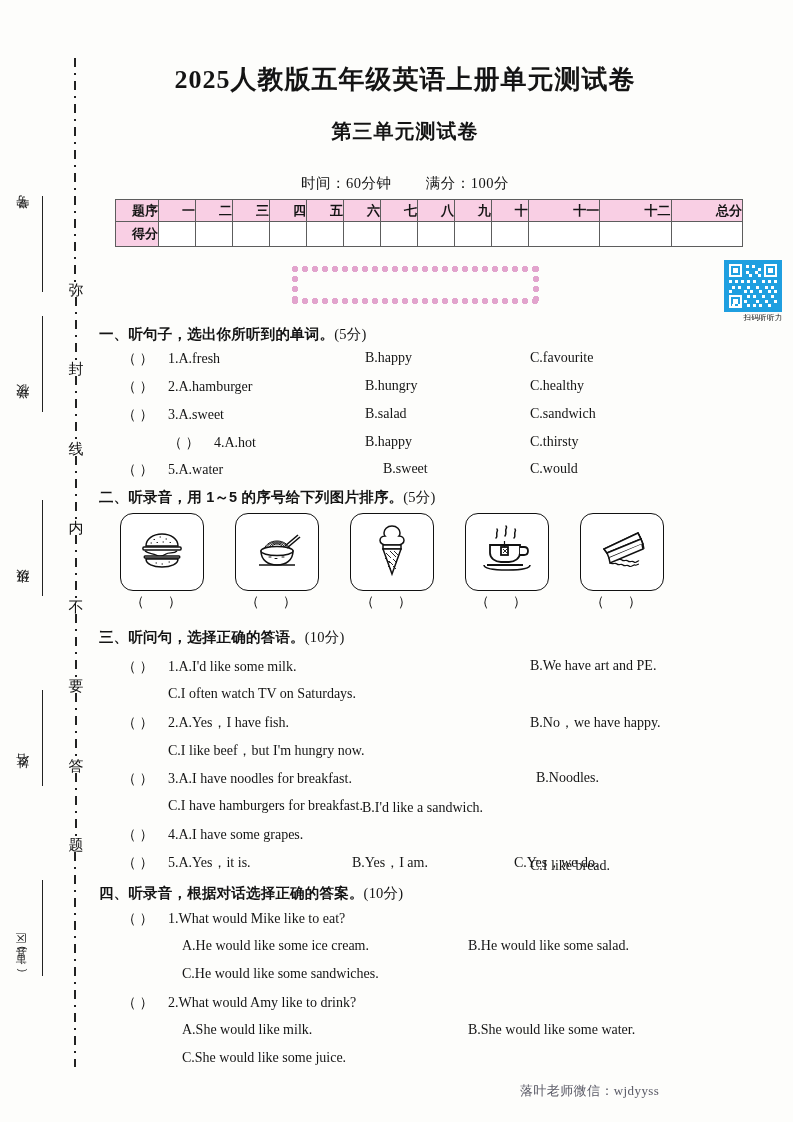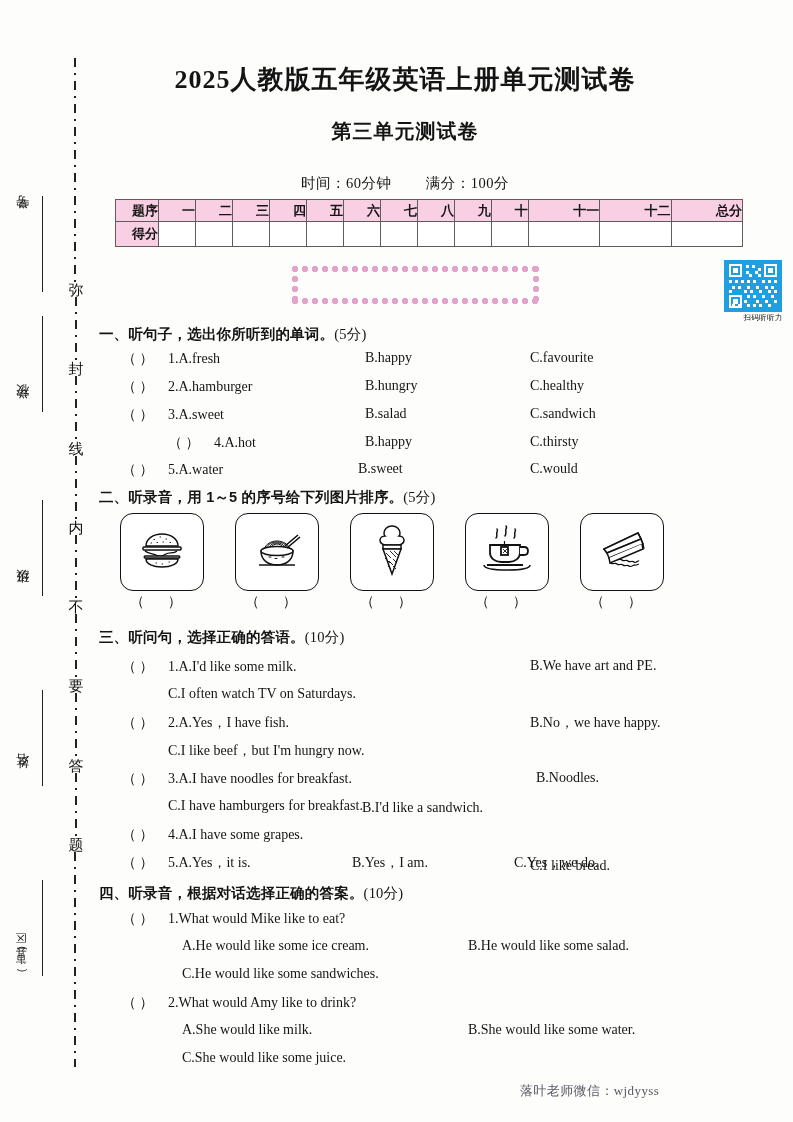--- a/index.html
+++ b/index.html
@@ -337,21 +337,21 @@
 
   <div class="qrow" style="left:128px;top:434px;margin-left:40px;">
     <span class="paren">（      ）</span><span>4.</span><span>A.hot</span>
   </div>
   <div class="qrow" style="left:365px;top:434px;">B.happy</div>
   <div class="qrow" style="left:530px;top:434px;">C.thirsty</div>
 
   <div class="qrow" style="left:122px;top:461px;">
     <span class="paren">（      ）</span><span>5.</span><span>A.water</span>
   </div>
-  <div class="qrow" style="left:358px;top:461px;font-family:Liberation Serif, serif;">B.sweet</div>
+  <div class="qrow" style="left:383px;top:461px;font-family:Liberation Serif, serif;">B.sweet</div>
   <div class="qrow" style="left:530px;top:461px;">C.would</div>
 
   <div class="sec-head" style="top:488px;">
     <span>二、听录音，用 1～5 的序号给下列图片排序。</span><span class="pts">(5分)</span>
   </div>
 
   <div class="picrow">
 
     <div class="picbox" style="left:0px;">
       <span>

